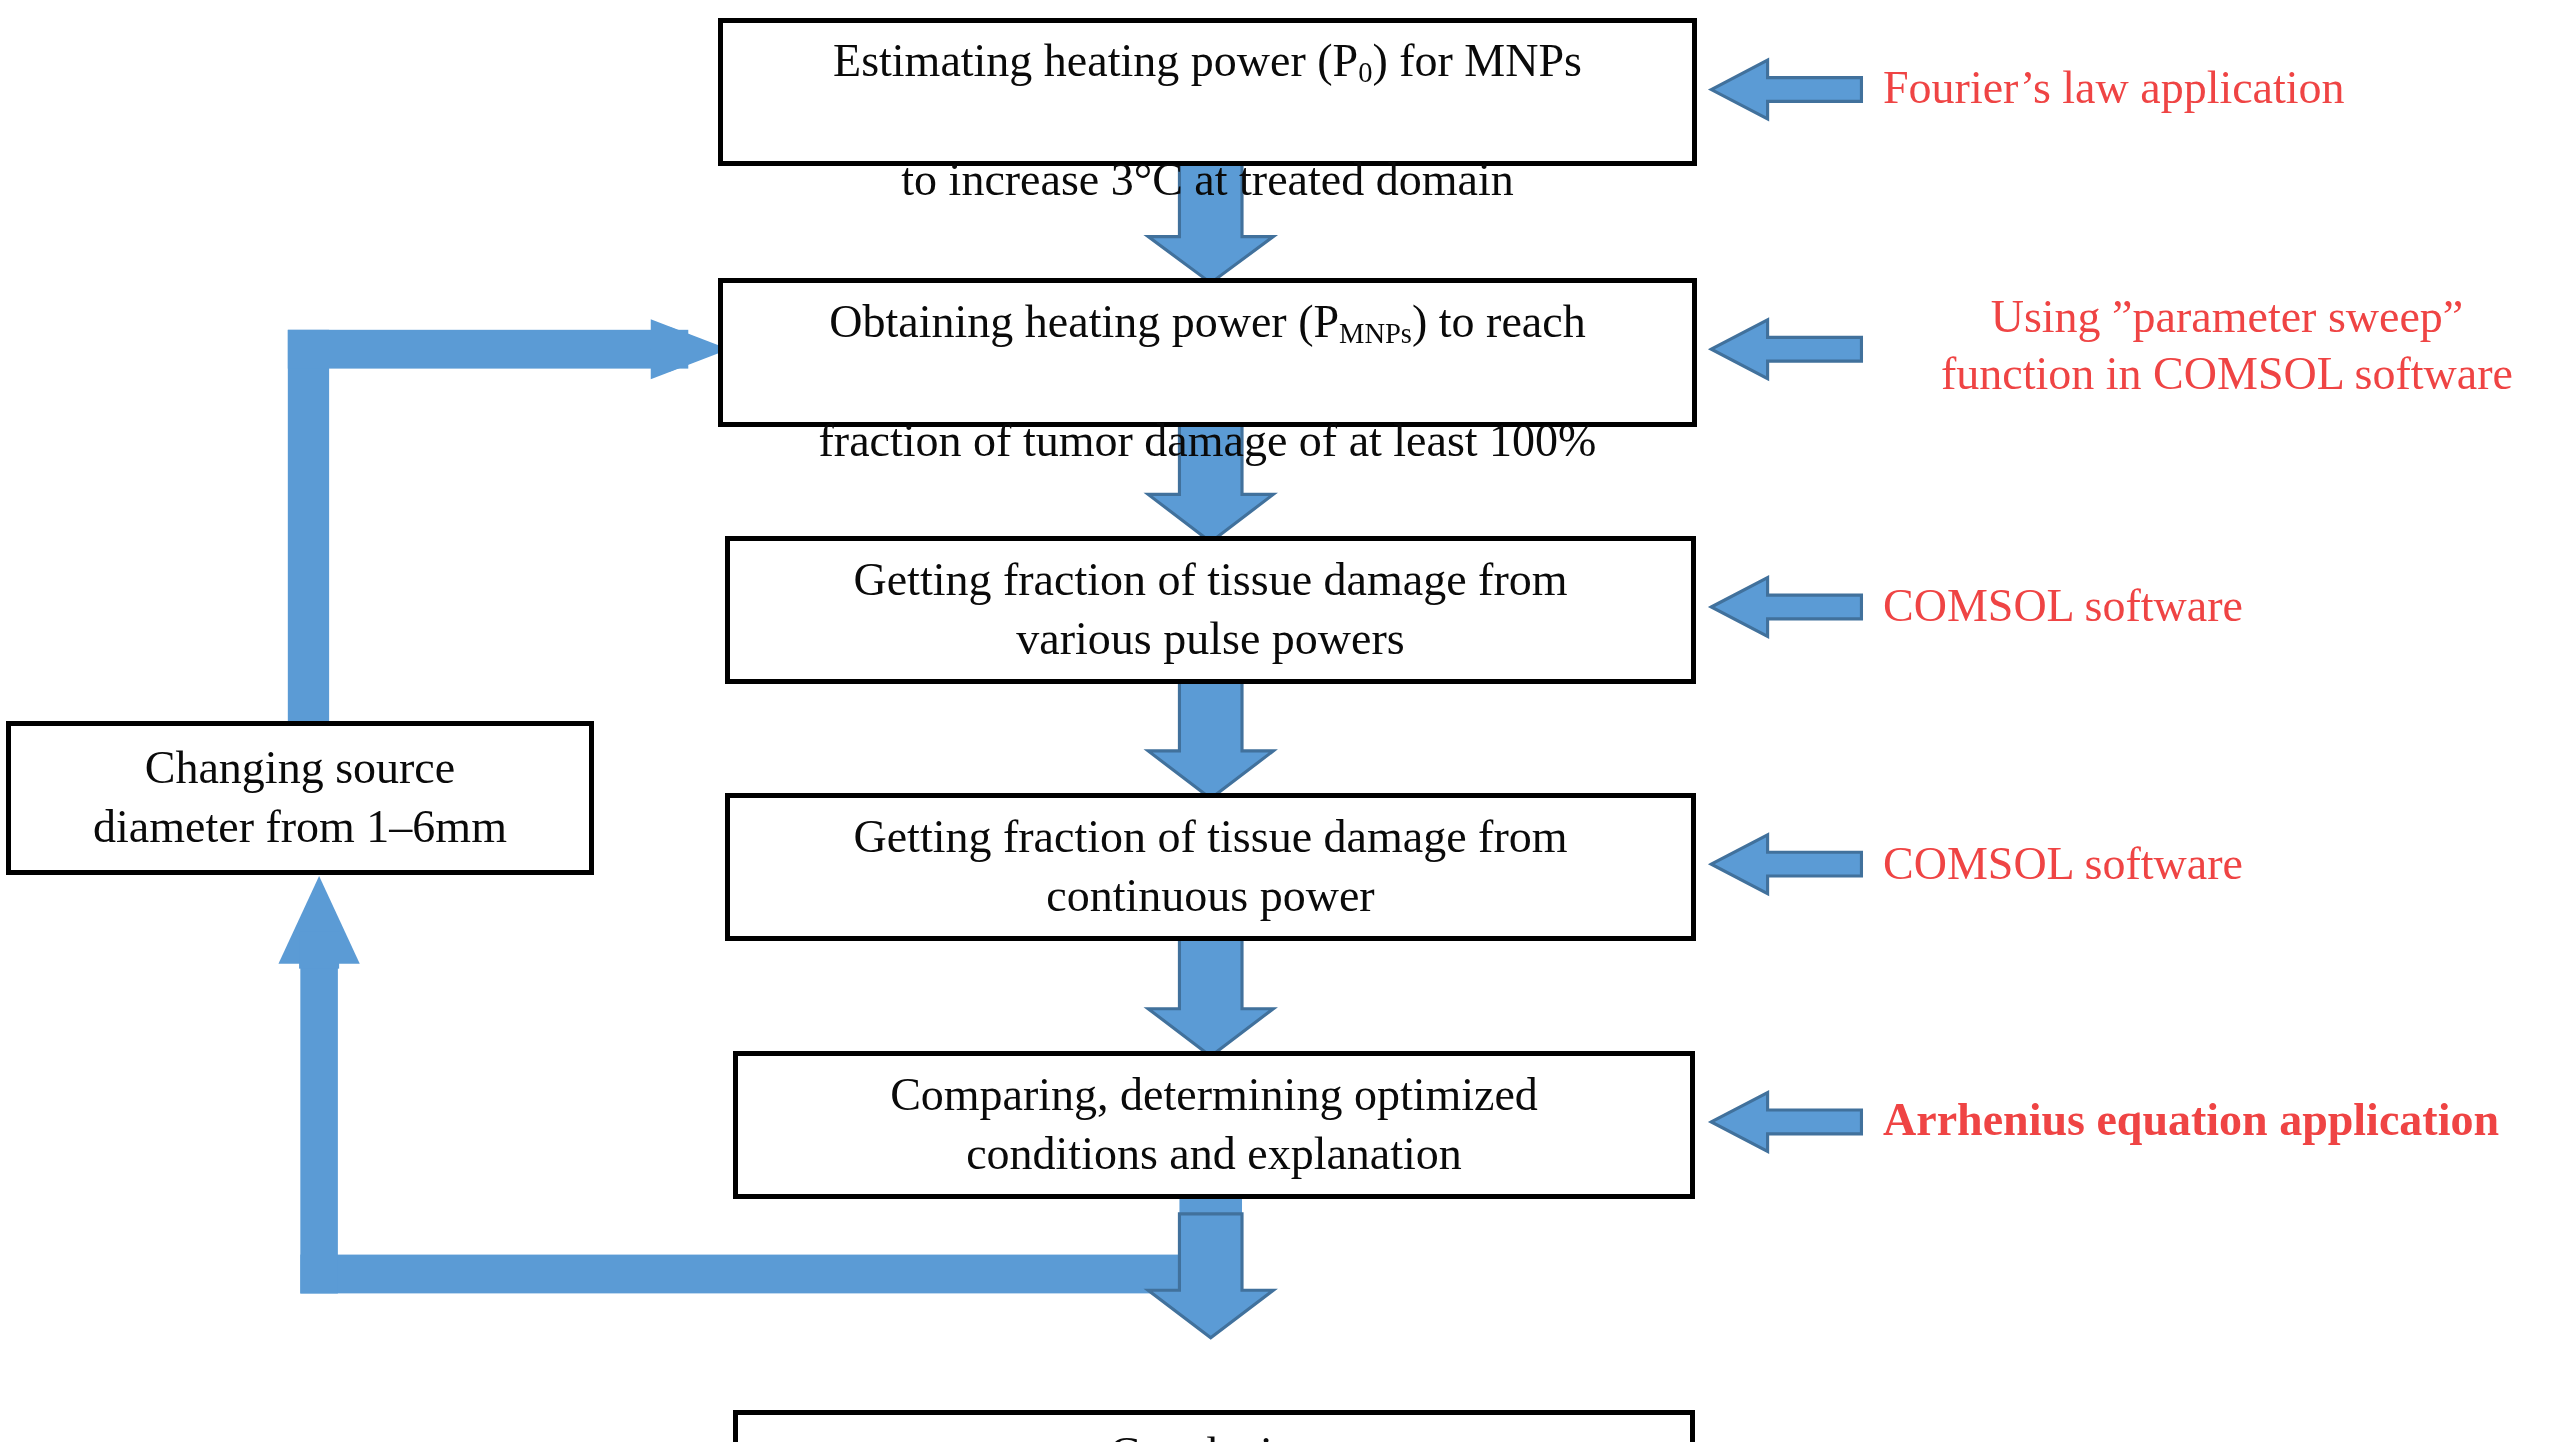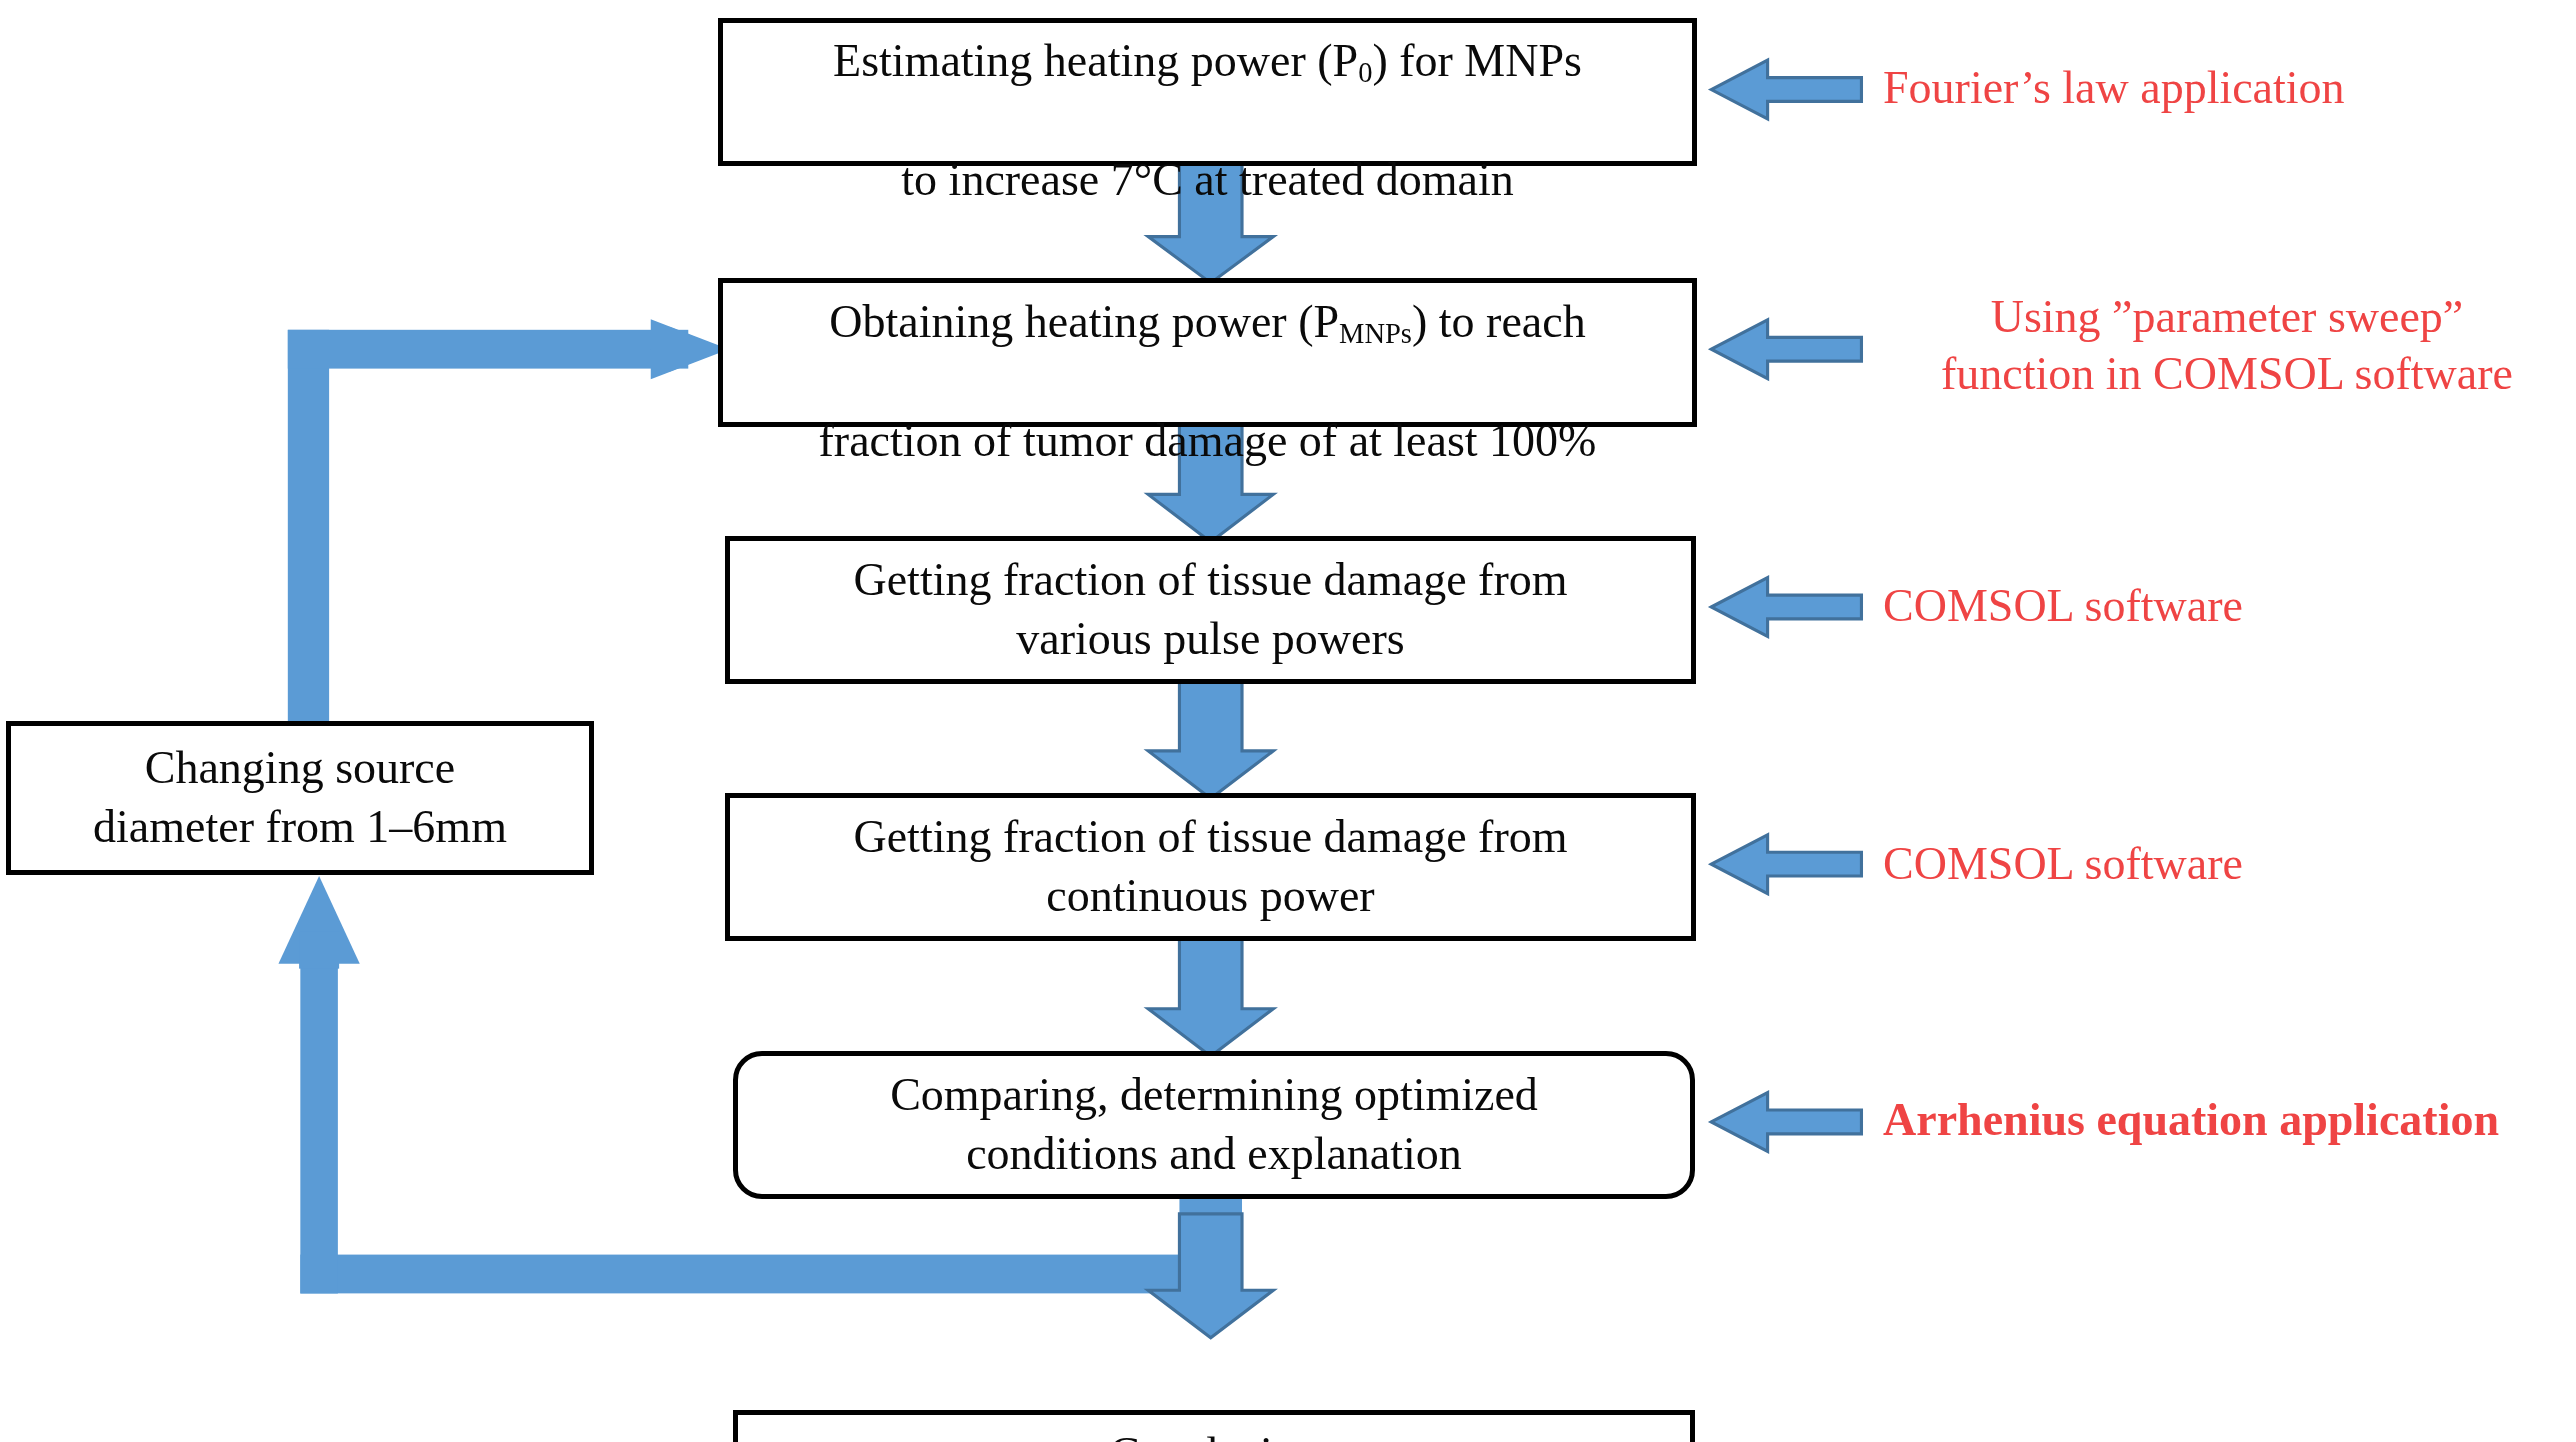--- a/index.html
+++ b/index.html
@@ -109,42 +109,42 @@
       <polygon points="2735,1381 2825,1334 2825,1362 2975,1362 2975,1400 2825,1400 2825,1428" fill="#5B9BD5" stroke="#41719C" stroke-width="5"></polygon>
     </g>
     <g>
       <polygon points="2735,1793 2825,1746 2825,1774 2975,1774 2975,1812 2825,1812 2825,1840" fill="#5B9BD5" stroke="#41719C" stroke-width="5"></polygon>
     </g>
   </svg>
 
   <div class="node" style="left:718px; top:17.5px; width:979px; height:148px;">
     <div class="node-text">
       <span>Estimating heating power (P</span><span class="sub">0</span><span>) for MNPs</span><br>
-      <span>to increase 7°C at treated domain</span>
+      <span>to increase 3°C at treated domain</span>
     </div>
   </div>
 
   <div class="node" style="left:718px; top:278px; width:979px; height:149px;">
     <div class="node-text">
       <span>Obtaining heating power  (P</span><span class="sub">MNPs</span><span>) to reach</span><br>
       <span>fraction of tumor damage of at least 100%</span>
     </div>
   </div>
 
   <div class="node" style="left:725px; top:536px; width:971px; height:148px;">
     <div class="node-text">Getting fraction of tissue damage from
 various pulse powers</div>
   </div>
 
   <div class="node" style="left:725px; top:793px; width:971px; height:148px;">
     <div class="node-text">Getting fraction of tissue damage from
 continuous  power</div>
   </div>
 
-  <div class="node" style="left:733px; top:1051px; width:962px; height:148px;border-radius:29px;">
+  <div class="node" style="left:733px; top:1051px; width:962px; height:148px;">
     <div class="node-text">Comparing, determining optimized
 conditions and explanation</div>
   </div>
 
   <div class="node" style="left:733px; top:1410px; width:962px; height:88px;">
     <div class="node-text">Conclusion</div>
   </div>
 
   <div class="node" style="left:6px; top:721px; width:588px; height:154px;">
     <div class="node-text">Changing source

